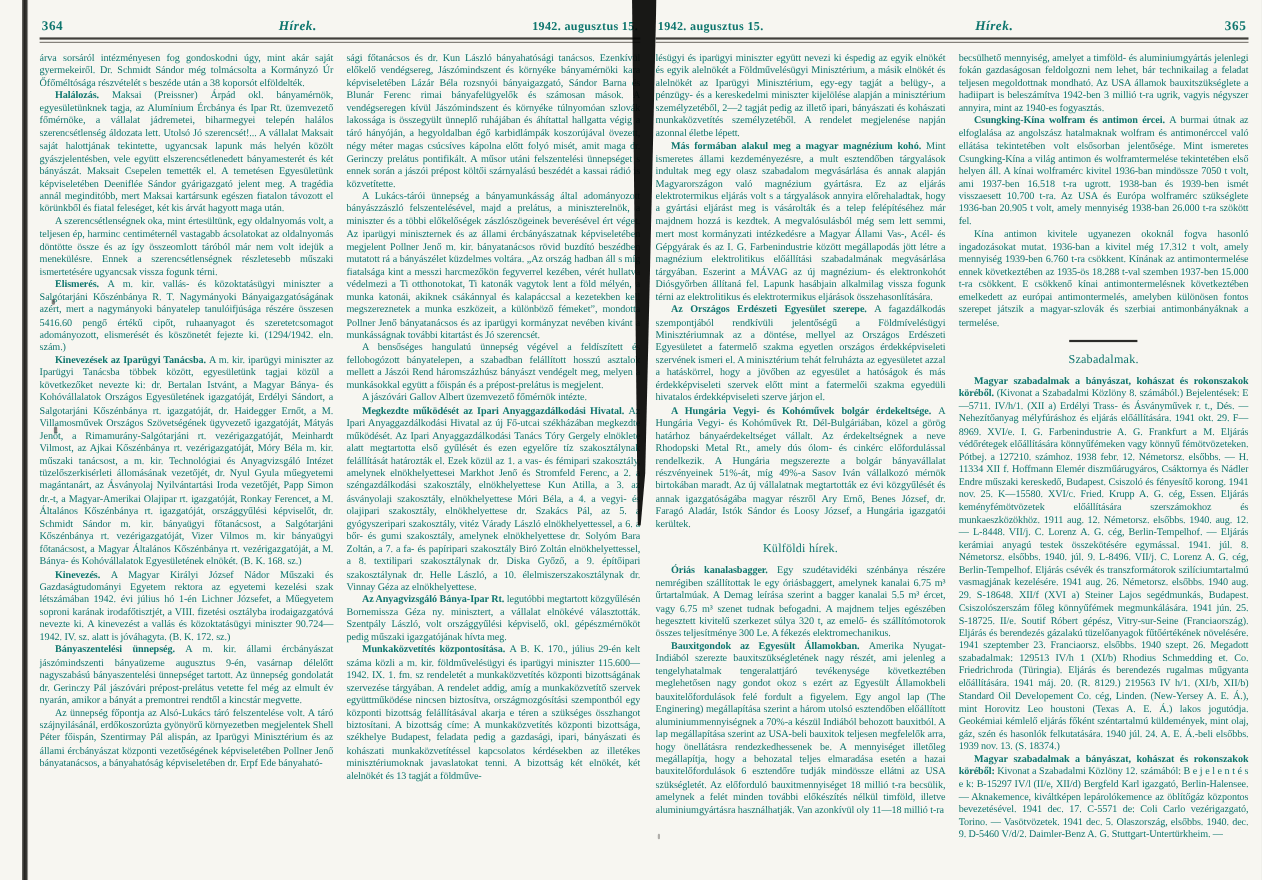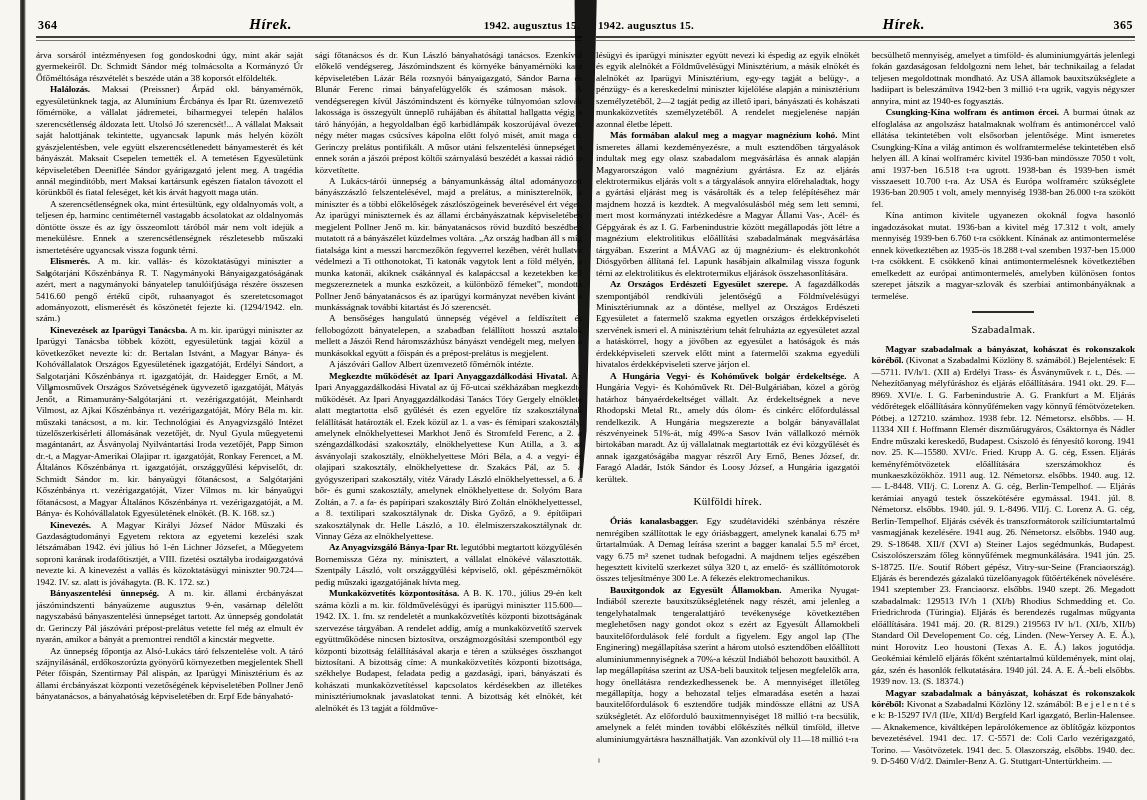--- a/index.html
+++ b/index.html
@@ -1,21 +1,21 @@
 <!DOCTYPE html>
 <html lang="hu"><head>
 <meta charset="utf-8">
 <title>Hírek — 1942. augusztus 15.</title>
 <style>
   html,body{margin:0;padding:0;background:#e9e8e4;}
   .scan{
     position:relative;width:1147px;height:800px;overflow:hidden;
     background:#f7f6f1;
     font-family:"Liberation Serif","DejaVu Serif",serif;
-    color:#000000;
+    color:#0f766e;
   }
   
   .edge-strip{
     position:absolute;left:20px;top:0;width:6px;height:800px;
     background:linear-gradient(to right,#6c6b66 0%,#23221f 35%,#3a3935 70%,rgba(60,60,55,0) 100%);
     filter:blur(.4px);
   }
   .gutter-shadow{
     position:absolute;left:572px;top:0;width:26px;height:478px;
     background:#070706;
@@ -30,21 +30,21 @@
 
   .page{position:absolute;top:16px;}
   .page.left{left:36px;width:546px;}
   .page.right{left:596px;width:539px;}
 
   .pg-header{
     display:flex;justify-content:space-between;align-items:baseline;
     padding:0 2px 3px 2px;font-size:11.5px;
   }
   .pg-num{font-weight:bold;font-size:12px;letter-spacing:.5px;}
-  .pg-title{font-weight:bold;font-style:italic;font-size:15px;letter-spacing:.5px;}
+  .pg-title{font-weight:bold;font-style:italic;font-size:12px;letter-spacing:.5px;}
   .pg-date{font-weight:bold;font-size:11px;letter-spacing:.3px;}
   .rule{height:2px;border-top:2px solid #413f3b;border-bottom:1px solid #77756e;margin-bottom:9px;}
 
   .cols{display:flex;gap:12px;height:742px;overflow:hidden;}
   .col{flex:1 1 0;min-width:0;font-size:9.25px;line-height:11.45px;
        text-align:justify;letter-spacing:-0.08px;}
 
   .col p{margin:0;padding:0;}
   .col p.para{text-indent:14px;}
   .col p.cont{text-indent:0;}

